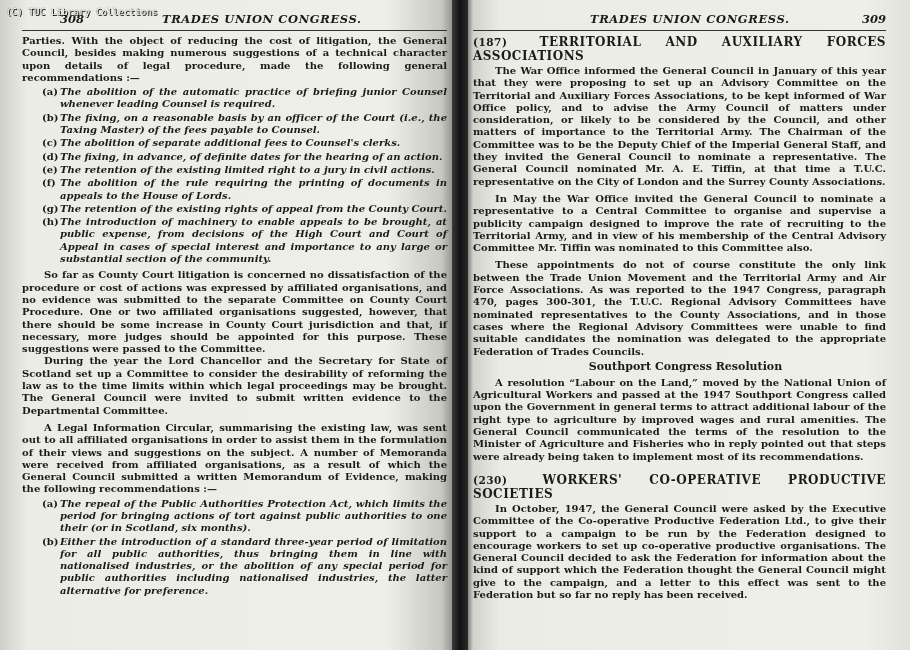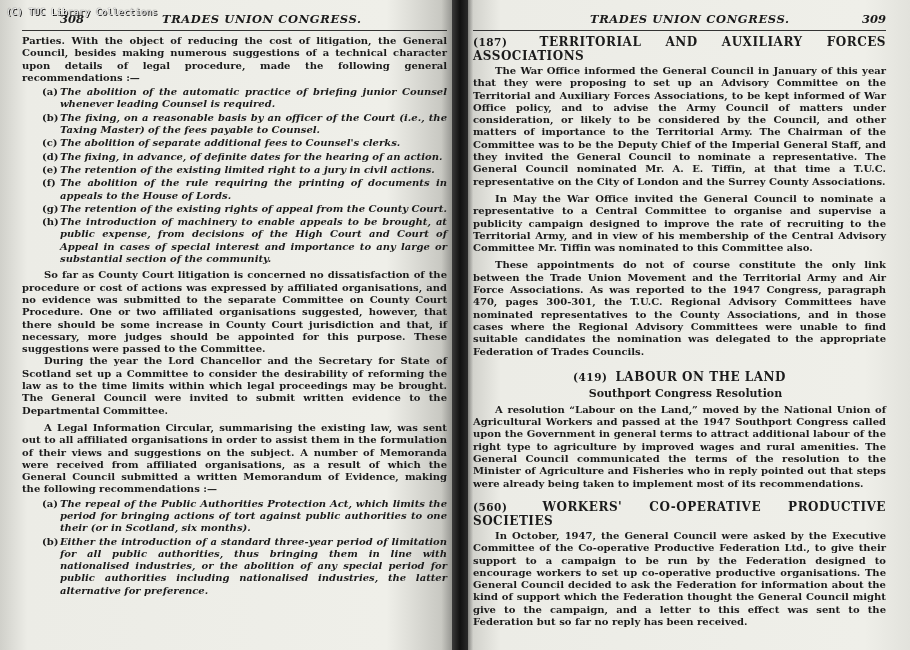--- a/index.html
+++ b/index.html
@@ -117,23 +117,22 @@
       <span class="title">TRADES UNION CONGRESS.</span>
       <span class="pnum">309</span>
     </div>
     <div class="rule"></div>
 
     <h2 class="full"><span class="num">(187)</span> <span>TERRITORIAL AND AUXILIARY FORCES ASSOCIATIONS</span></h2>
     <p class="indent">The War Office informed the General Council in January of this year that they were proposing to set up an Advisory Committee on the Territorial and Auxiliary Forces Associations, to be kept informed of War Office policy, and to advise the Army Council of matters under consideration, or likely to be considered by the Council, and other matters of importance to the Territorial Army. The Chairman of the Committee was to be the Deputy Chief of the Imperial General Staff, and they invited the General Council to nominate a representative. The General Council nominated Mr. A. E. Tiffin, at that time a T.U.C. representative on the City of London and the Surrey County Associations.</p>
     <p class="indent gap">In May the War Office invited the General Council to nominate a representative to a Central Committee to organise and supervise a publicity campaign designed to improve the rate of recruiting to the Territorial Army, and in view of his membership of the Central Advisory Committee Mr. Tiffin was nominated to this Committee also.</p>
     <p class="indent gap">These appointments do not of course constitute the only link between the Trade Union Movement and the Territorial Army and Air Force Associations. As was reported to the 1947 Congress, paragraph 470, pages 300-301, the T.U.C. Regional Advisory Committees have nominated representatives to the County Associations, and in those cases where the Regional Advisory Committees were unable to find suitable candidates the nomination was delegated to the appropriate Federation of Trades Councils.</p>
 
-    <h2 style="margin-top:12px;"><span class="num">(419)</span><span>LABOUR ON THE LAND</span></h2>
     <h3>Southport Congress Resolution</h3>
     <p class="indent">A resolution “Labour on the Land,” moved by the National Union of Agricultural Workers and passed at the 1947 Southport Congress called upon the Government in general terms to attract additional labour of the right type to agriculture by improved wages and rural amenities. The General Council communicated the terms of the resolution to the Minister of Agriculture and Fisheries who in reply pointed out that steps were already being taken to implement most of its recommendations.</p>
 
-    <h2 class="full" style="margin-top:10px;"><span class="num">(560)</span> <span>WORKERS' CO-OPERATIVE PRODUCTIVE SOCIETIES</span></h2>
+    <h2 class="full" style="margin-top:10px;"><span class="num">(230)</span> <span>WORKERS' CO-OPERATIVE PRODUCTIVE SOCIETIES</span></h2>
     <p class="indent">In October, 1947, the General Council were asked by the Executive Committee of the Co-operative Productive Federation Ltd., to give their support to a campaign to be run by the Federation designed to encourage workers to set up co-operative productive organisations. The General Council decided to ask the Federation for information about the kind of support which the Federation thought the General Council might give to the campaign, and a letter to this effect was sent to the Federation but so far no reply has been received.</p>
 
   </div>
 
   <div class="gutter"></div>
 </div>
 
 </body></html>

